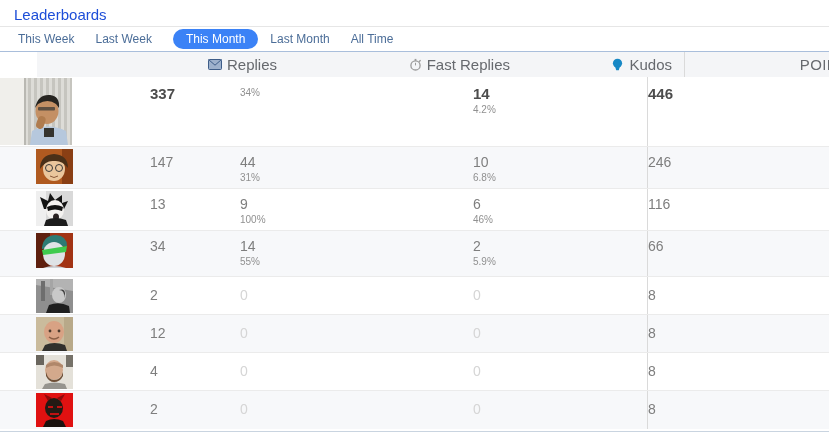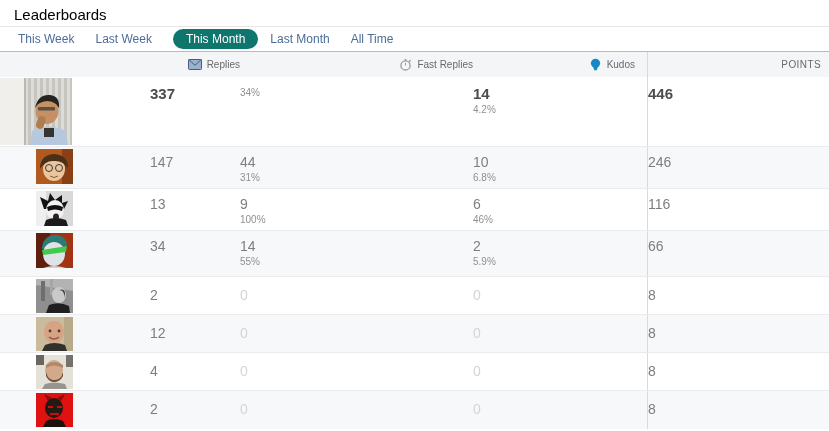--- a/index.html
+++ b/index.html
@@ -5,45 +5,45 @@
   * { box-sizing: border-box; }
   html,body { margin:0; padding:0; background:#fff; }
   .page {
     width:829px; height:432px; overflow:hidden; position:relative;
     font-family:"Liberation Sans", sans-serif; background:#fff;
     border-bottom:1px solid #c9d4e0;
   }
   
   .title-bar { height:27px; border-bottom:1px solid #e6e6e6; }
   .title-bar h1 {
-    margin:0; padding:6px 0 0 14px; font-size:15px; font-weight:400; color:#000000;
+    margin:0; padding:6px 0 0 14px; font-size:15px; font-weight:400; color:#1d4ed8;
   }
   
   .tabs {
     height:25px; border-bottom:1px solid #a9bedb;
     display:flex; align-items:center; padding-left:18px;
     font-size:12px; color:#4b6d98;
   }
   .tab { margin-right:21px; cursor:pointer; white-space:nowrap; padding:3px 0; }
   .tab.active {
-    background:#0f766e; color:#fff; border-radius:10px; padding:3px 13px; margin-right:12px;
+    background:#3b82f6; color:#fff; border-radius:10px; padding:3px 13px; margin-right:12px;
   }
   
   .row {
     display:grid; grid-template-columns:150px 90px 233px 174px 182px;
     position:relative; border-bottom:1px solid #ebebeb; background:#fff;
   }
   .row.alt { background:#f7f8fa; }
   .row:last-child { border-bottom:none; }
   .cell { min-width:0; }
   .cell.c4 { padding-right:12px; }
   .cell.c5 { padding-right:19px; border-left:1px solid #dadada; }
   
   .thead {
-    height:25px; background:#f4f5f7; border-bottom:none; font-size:10px; color:#66696e;
+    height:25px; background:#f4f5f7; border-bottom:none; font-size:15px; color:#66696e;margin-left:37px;
   }
   .thead .h {
     display:flex; align-items:center; justify-content:flex-end; gap:5px; cursor:pointer;
   }
   .thead .h.points { letter-spacing:.4px; padding-right:8px; }
   .thead svg { display:block; flex:none; }
   
   .num { font-size:14px; color:#7e7e7e; line-height:1.15; }
   .pct { font-size:10px; color:#909090; margin-top:2px; font-weight:400; }
   .zero { color:#d5d5d5; }

